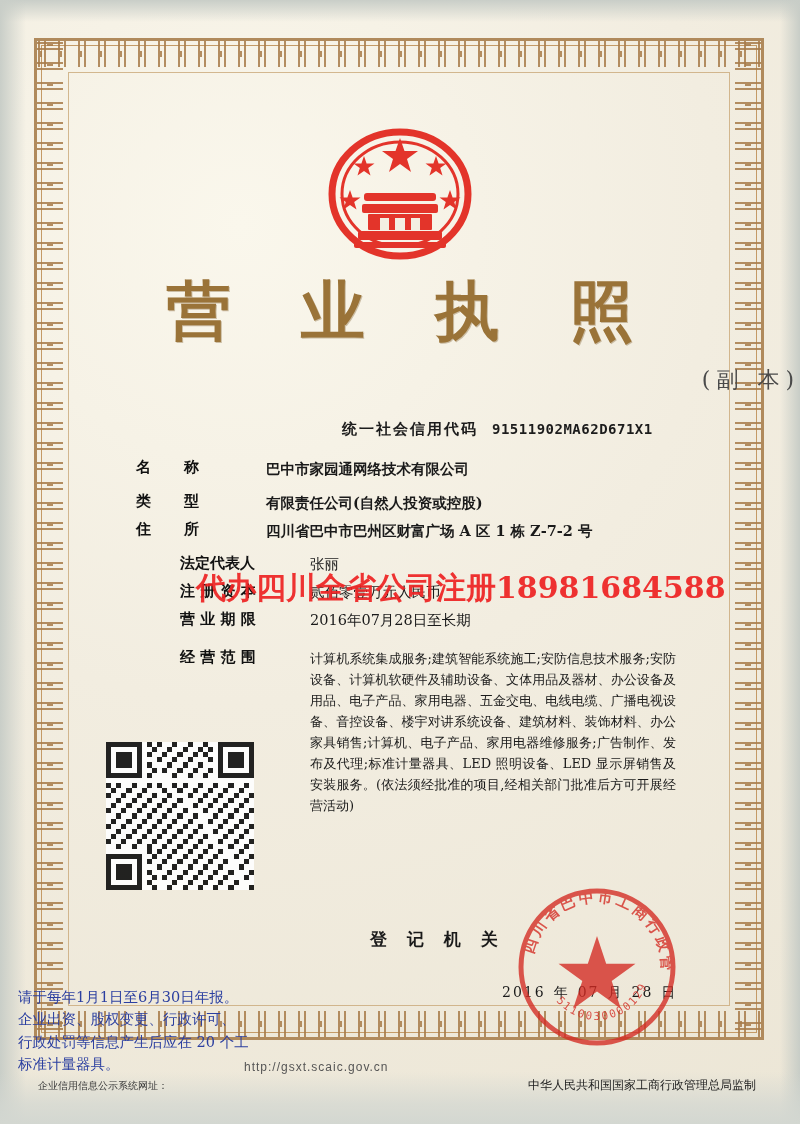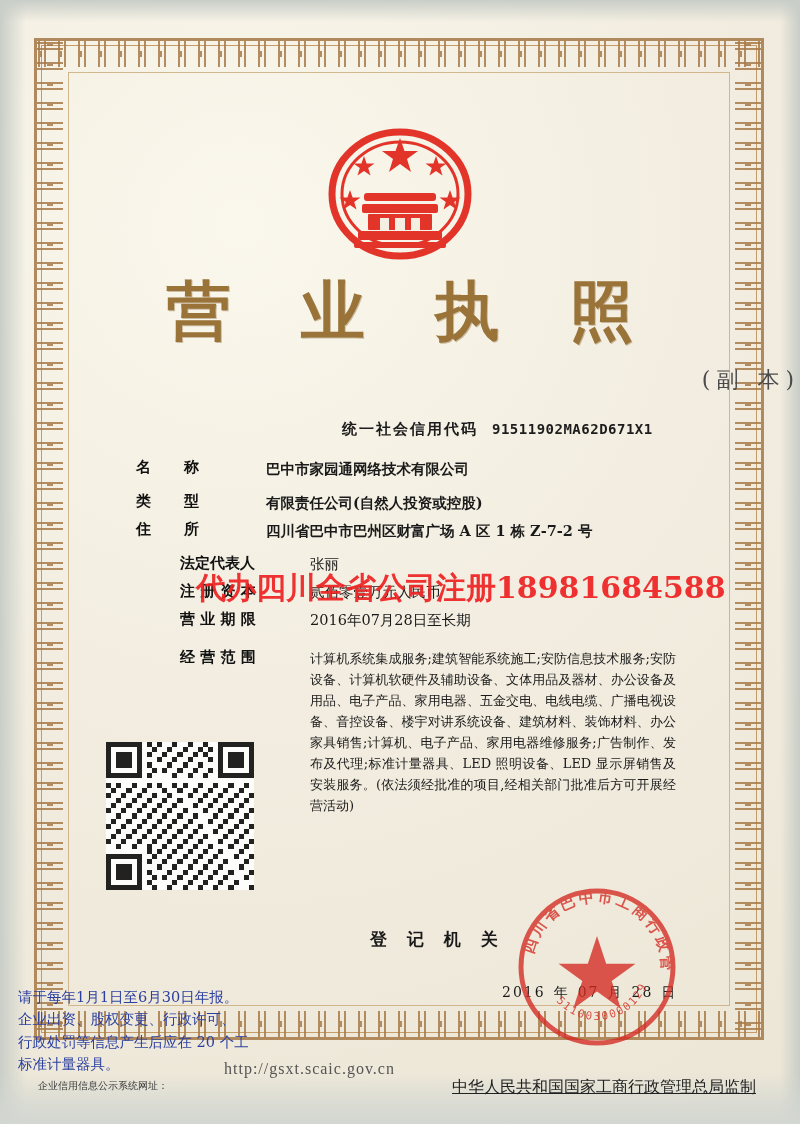--- a/index.html
+++ b/index.html
@@ -290,43 +290,42 @@
     width: 270px;
     font-size: 14.5px;
     line-height: 1.55;
     color: #2b3fa0;
     font-family: "DejaVu Serif", "Liberation Serif", serif;
   }
 
   
   .footer-url {
     position: absolute;
-    left: 224px;
+    left: 244px;
     top: 1060px;
-    font-family: Liberation Serif, serif;
-    font-size: 16px;
+    font-family: Liberation Sans, sans-serif;
+    font-size: 12px;
     color: #555;
     letter-spacing: 1px;
   }
   .footer-left {
     position: absolute;
     left: 38px;
     top: 1079px;
     font-size: 10px;
     color: #3a3a3a;
     font-family: "DejaVu Serif", "Liberation Serif", serif;
   }
   .footer-right {
     position: absolute;
     right: 44px;
     top: 1077px;
-    font-size: 16px;
+    font-size: 12px;
     color: #222;
     font-family: "DejaVu Serif", "Liberation Serif", serif;
-    text-decoration: underline;
   }
 </style>
 </head>
 <body>
 
 <div id="license">
 
   <div class="page-edge-top"></div>
   <div class="page-edge-left"></div>
   <div class="page-edge-right"></div>

